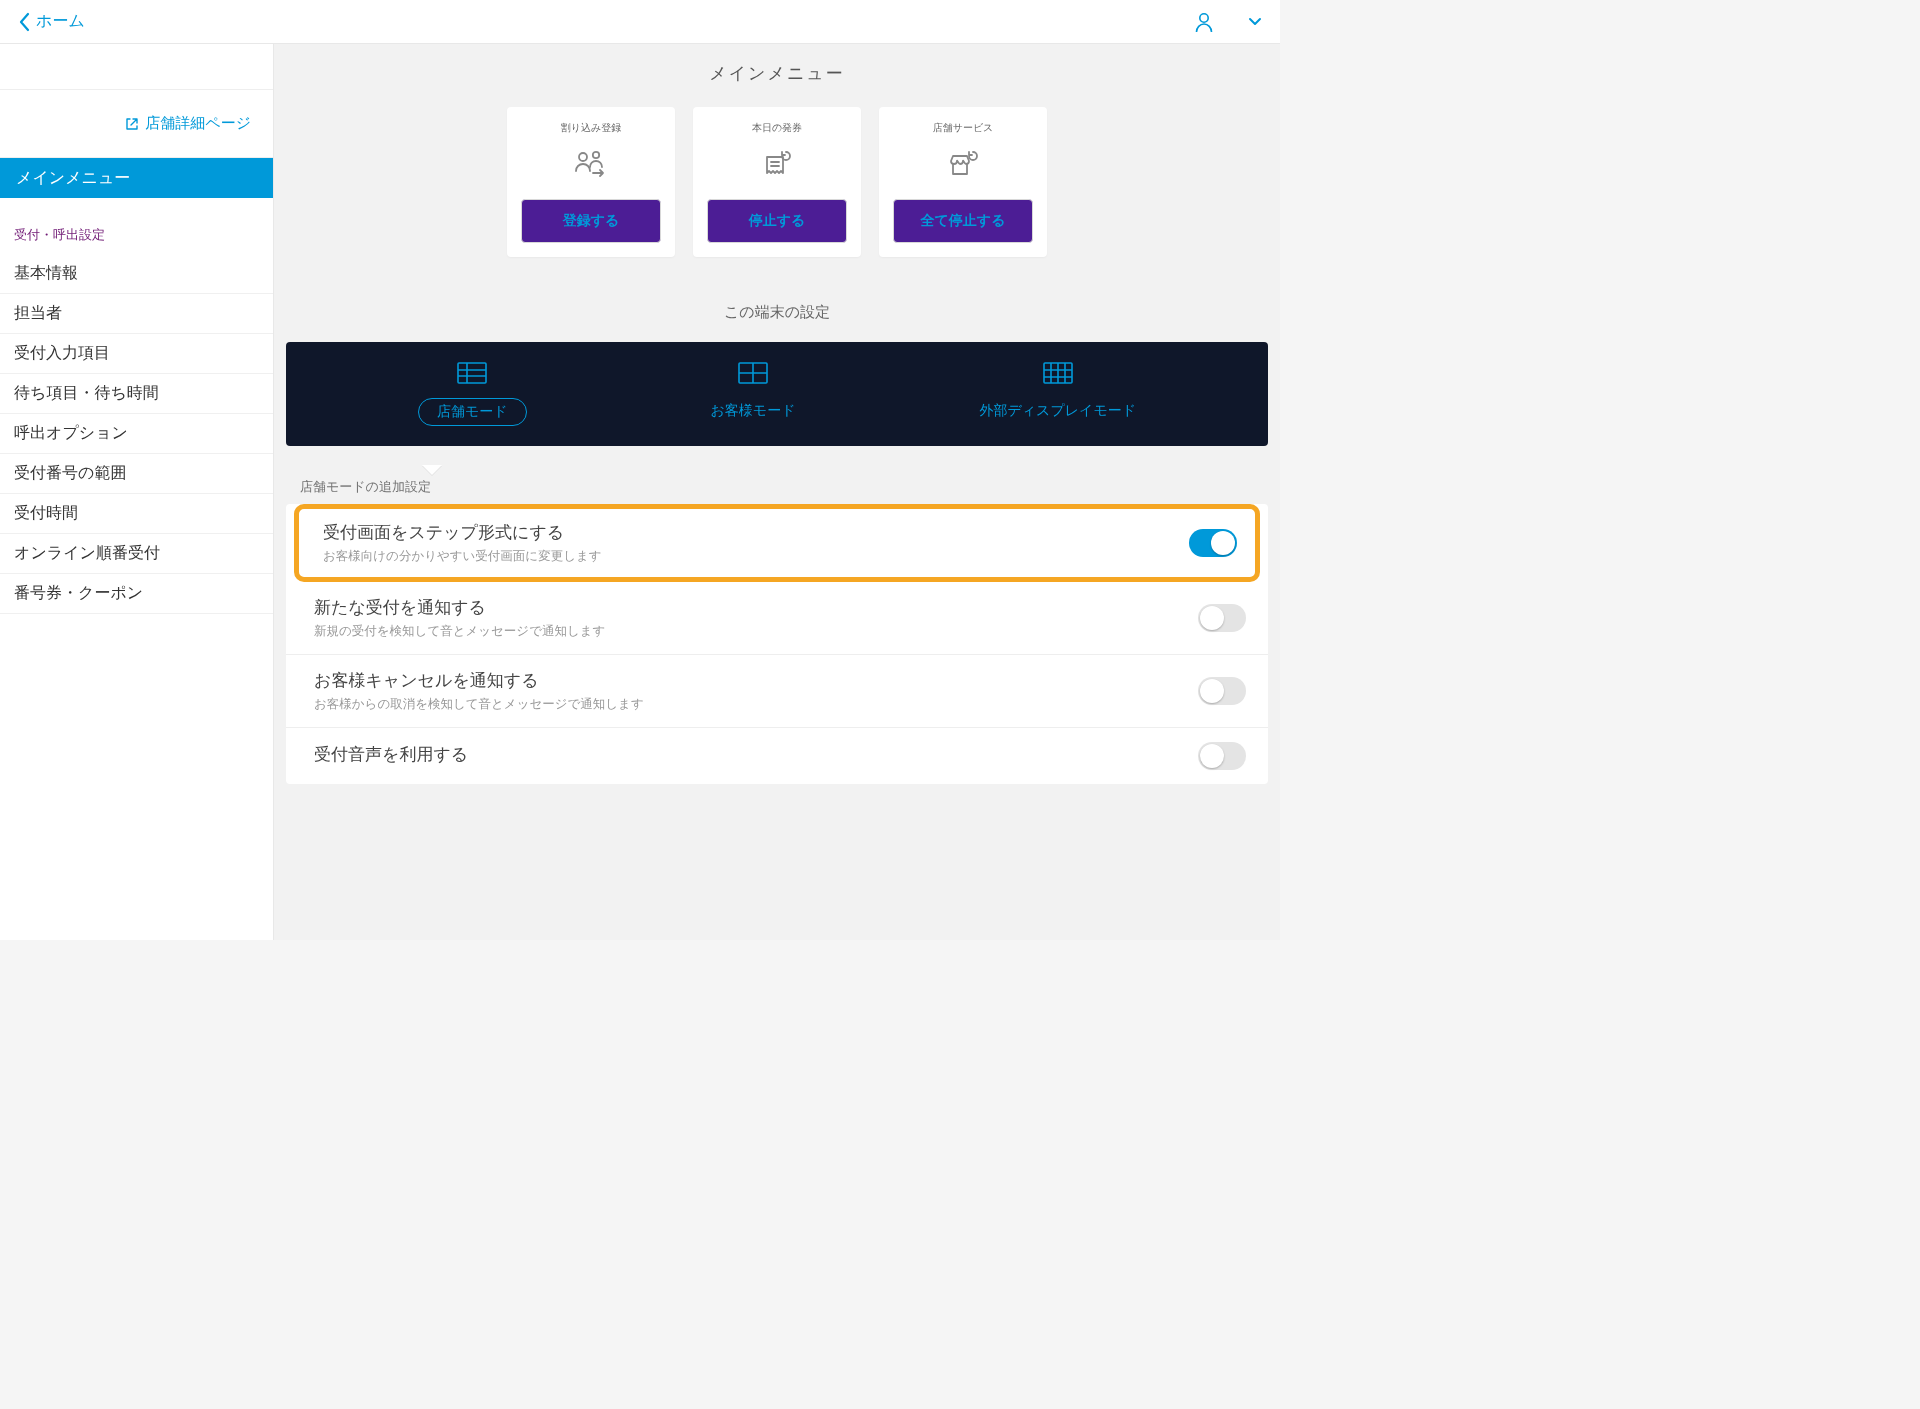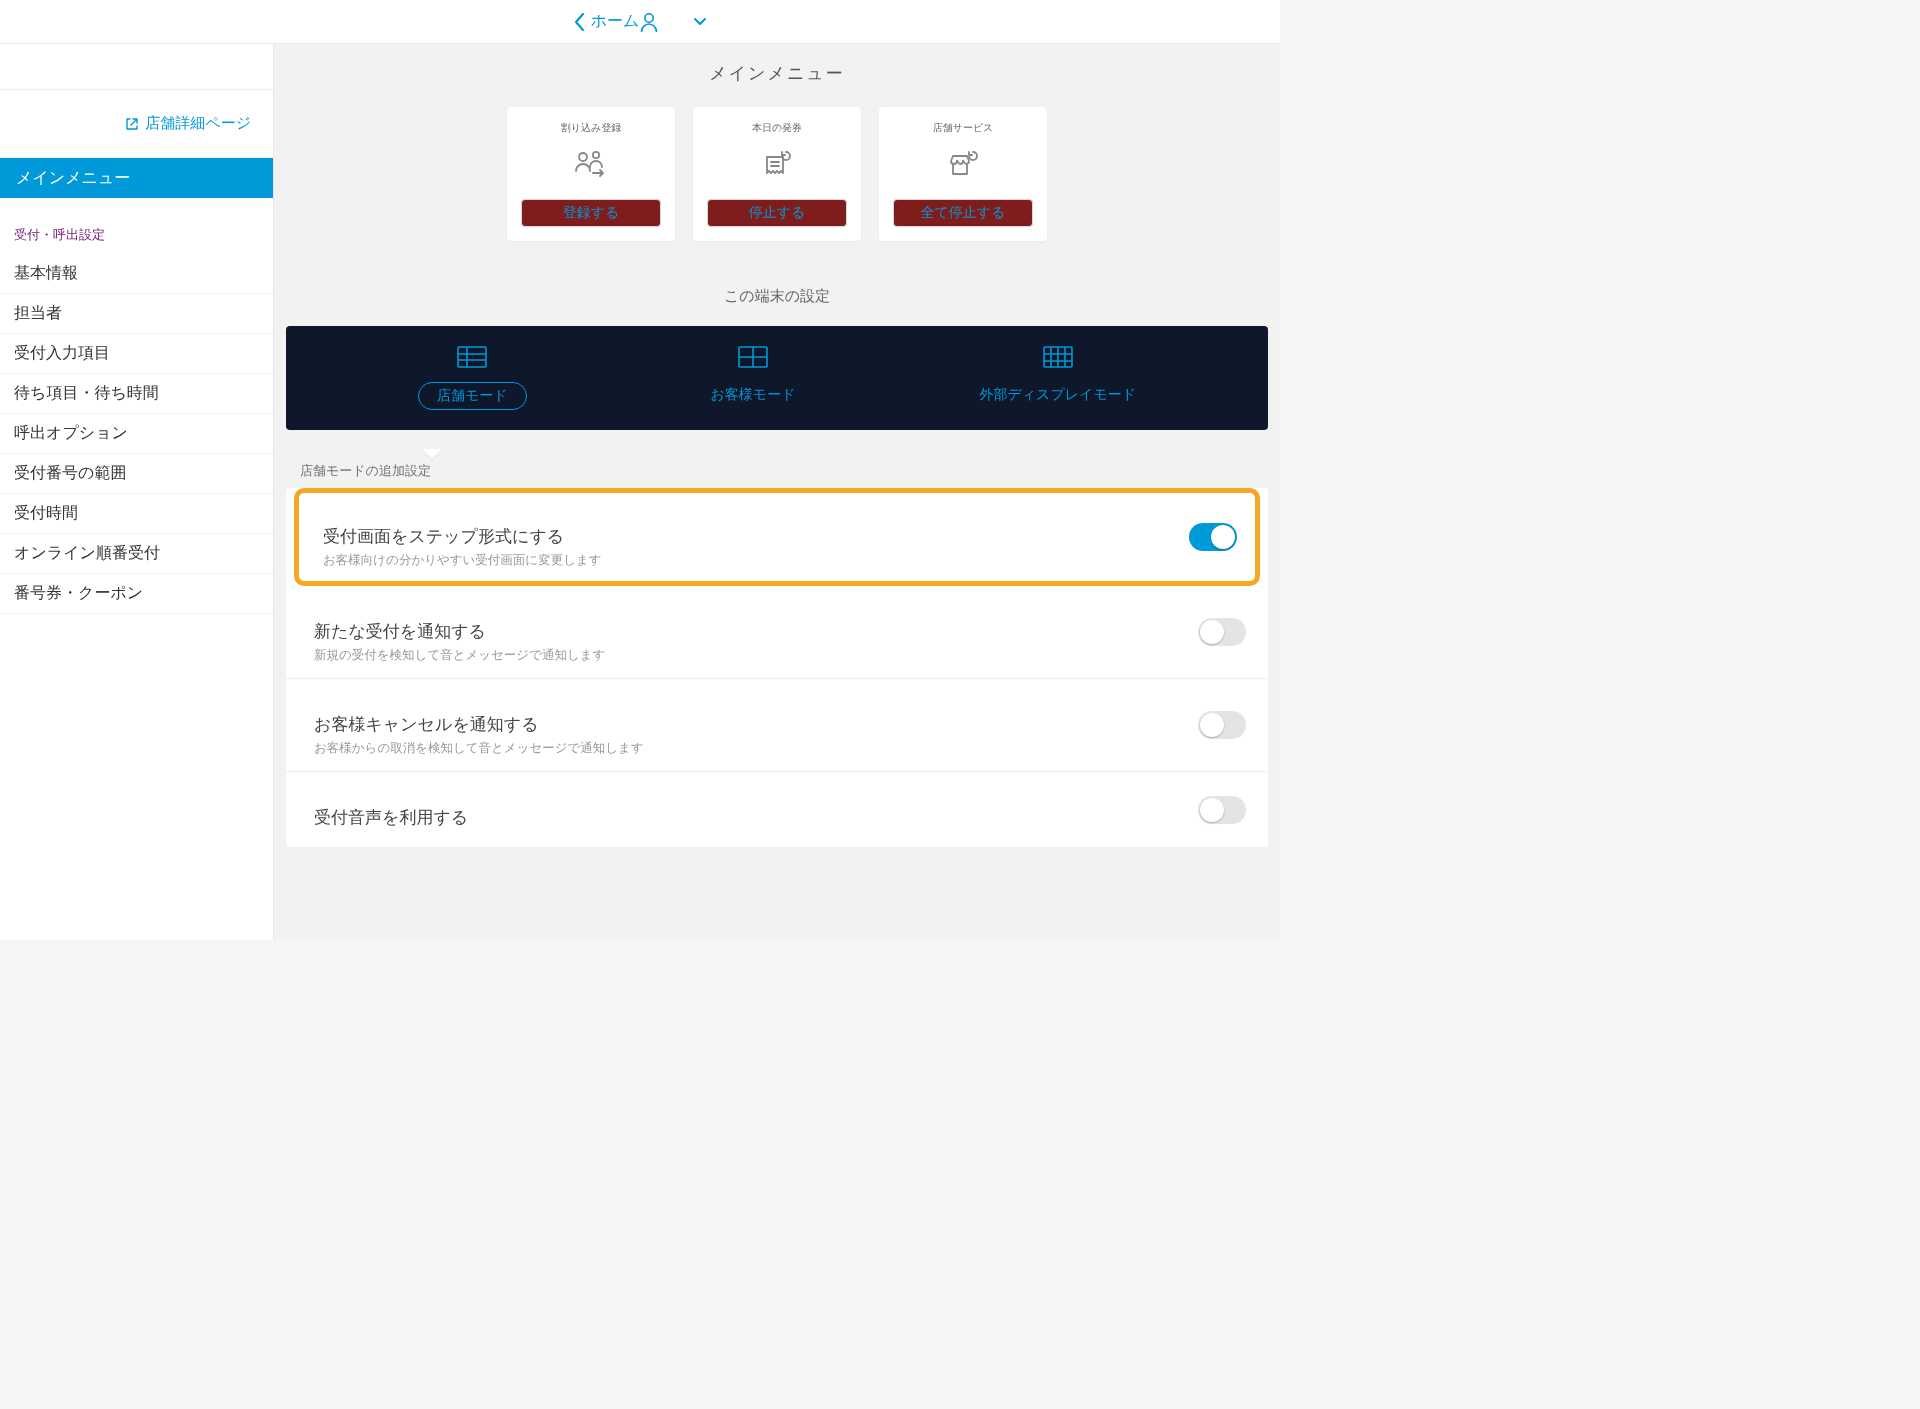--- a/index.html
+++ b/index.html
@@ -9,21 +9,21 @@
   color: #333;
   width: 1280px;
   height: 940px;
   overflow: hidden;
 }
 .topbar {
   height: 44px;
   background: #fff;
   display: flex;
   align-items: center;
-  justify-content: center;
+  justify-content: space-between;
   padding: 0 18px;
   border-bottom: 1px solid #e8e8e8;
 }
 .back-group { display: flex; align-items: center; gap: 6px; color: #0099d9; cursor: pointer; font-size: 16px; }
 .back-chevron { width: 12px; height: 20px; }
 .user-group { display: flex; align-items: center; gap: 34px; color: #0099d9; }
 .layout { display: flex; height: calc(100% - 44px); }
 .sidebar {
   width: 274px;
   background: #fff;
@@ -99,26 +99,27 @@
   box-shadow: 0 1px 2px rgba(0,0,0,0.04);
 }
 .card-title { font-size: 10px; color: #666; margin-bottom: 10px; }
 .card-icon { height: 40px; display: flex; align-items: center; justify-content: center; margin-bottom: 14px; color:#888; }
 .card-btn {
   border: 1px solid #d8d8d8;
   border-radius: 4px;
   color: #0099d9;
   font-size: 14px;
   width: 140px;
-  height: 28px;
+  height: 44px;
   display: flex;
   align-items: center;
   justify-content: center;
   cursor: pointer;
-  background:#7f1d1d;
+  background:#4c1d95;
+  font-weight:bold;
 }
 .subpage-title {
   text-align: center;
   font-size: 15px;
   color: #666;
   padding: 6px 0 20px;
 }
 .panel {
   background: #0f172a;
   margin: 0 12px 20px;
@@ -172,21 +173,21 @@
   margin: 0 12px;
   border-radius: 4px;
 }
 .setting-row {
   display: flex;
   align-items: center;
   padding: 14px 22px 14px 28px;
   border-bottom: 1px solid #eee;
 }
 .setting-text { flex: 1; }
-.setting-title { font-size: 17px; color: #444; margin-bottom: 4px; margin-top: 20px; }
+.setting-title { font-size: 17px; color: #444; margin-bottom: 4px; }
 .setting-desc { font-size: 12.5px; color: #999; }
 .toggle {
   width: 48px; height: 28px; border-radius: 14px; position: relative; cursor: pointer;
 }
 .toggle.on { background: #0099d9; }
 .toggle.off { background: #e4e4e4; }
 .toggle-knob {
   position: absolute; width: 24px; height: 24px; border-radius: 50%; background: #fff; top: 2px;
   box-shadow: 0 1px 2px rgba(0,0,0,0.25);
 }

